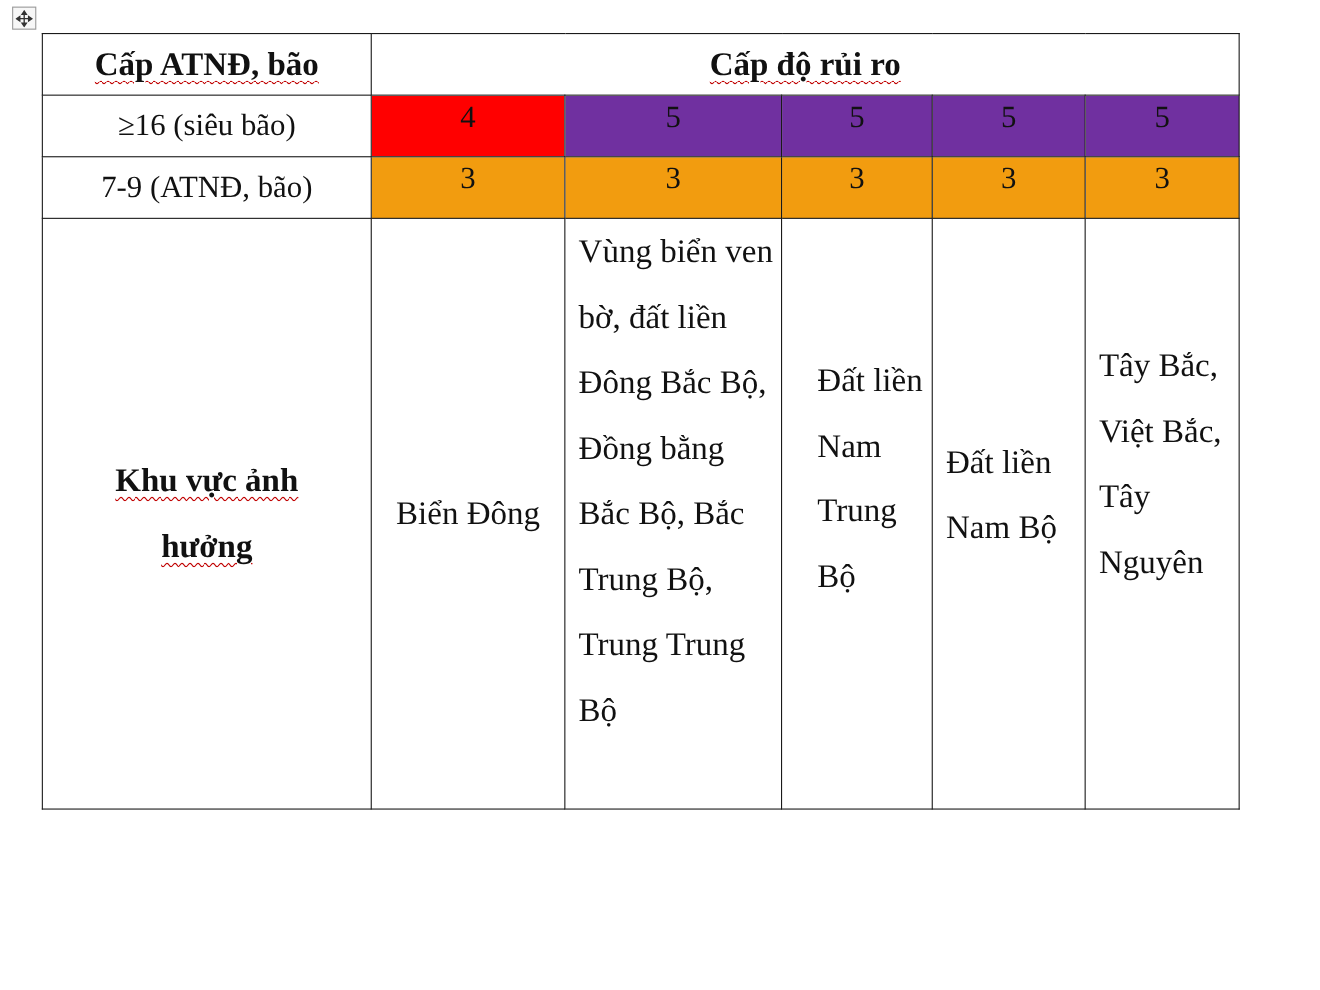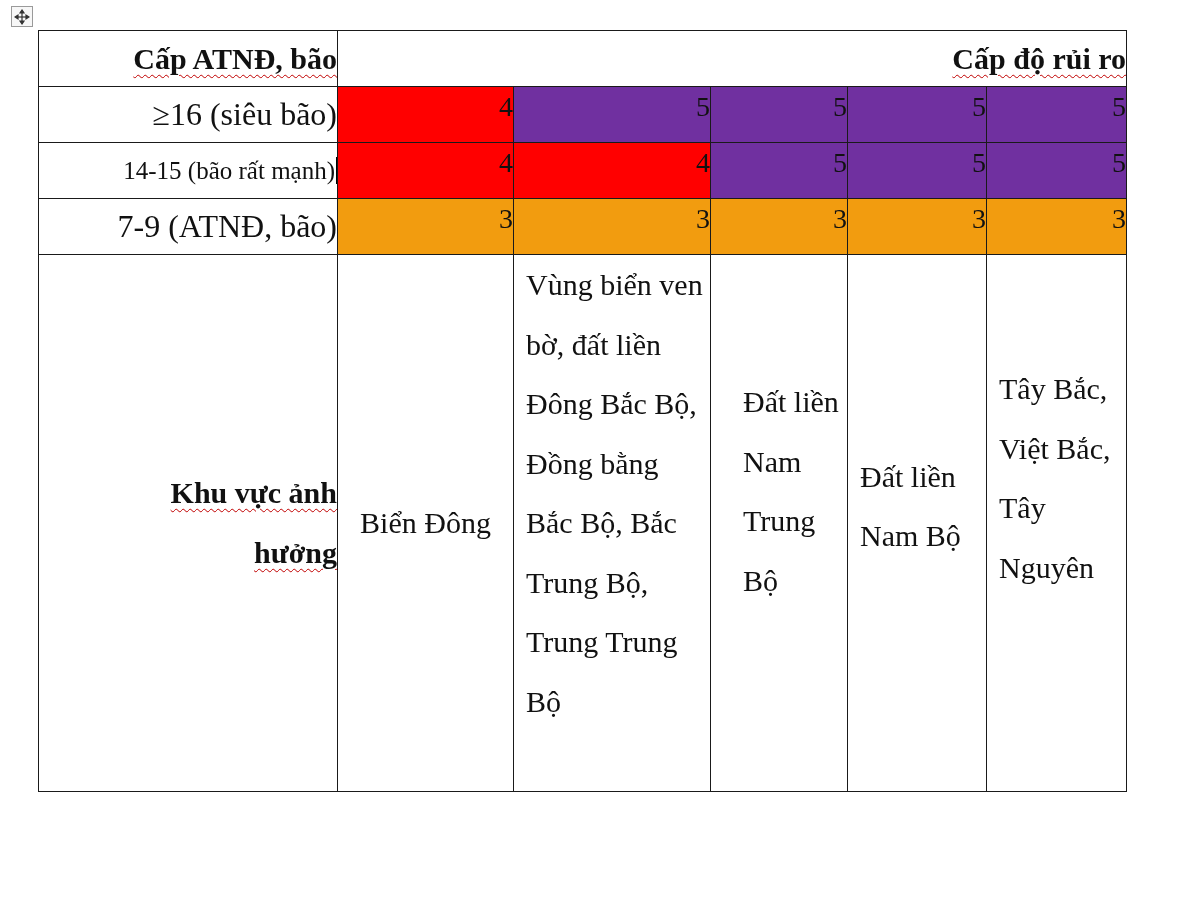--- a/index.html
+++ b/index.html
@@ -33,31 +33,31 @@
   table.risk {
     position: absolute;
     left: 38px;
     top: 30px;
     border-collapse: collapse;
     table-layout: fixed;
   }
   table.risk td {
     border: 1.5px solid #1a1a1a;
     padding: 0;
-    text-align: right;
+    text-align: center;
     vertical-align: middle;
     overflow: hidden;
   }
   .hdr {
     font-weight: bold;
     font-size: 30px;
     height: 55px;
   }
   .lvl {
-    font-size: 32px;
+    font-size: 28px;
     height: 55px;
     white-space: nowrap;
   }
   .lvl.small { font-size: 25px; }
   .cell {
     font-size: 28px;
     line-height: 1;
     vertical-align: top !important;
     padding-top: 6px !important;
     height: 49px;
@@ -119,28 +119,20 @@
 
   <tr>
     <td class="lvl"><span>≥16 (siêu bão)</span></td>
     <td class="cell c-red">4</td>
     <td class="cell c-purple">5</td>
     <td class="cell c-purple">5</td>
     <td class="cell c-purple">5</td>
     <td class="cell c-purple">5</td>
   </tr>
 
-  <tr>
-    <td class="lvl small"><span>14-15 (bão rất mạnh)</span><span style="border-left:1.5px solid #000;margin-left:1px">​</span></td>
-    <td class="cell c-red">4</td>
-    <td class="cell c-red">4</td>
-    <td class="cell c-purple">5</td>
-    <td class="cell c-purple">5</td>
-    <td class="cell c-purple">5</td>
-  </tr>
 
 
 
   <tr>
     <td class="lvl"><span>7-9 (ATNĐ, bão)</span></td>
     <td class="cell c-orange">3</td>
     <td class="cell c-orange">3</td>
     <td class="cell c-orange">3</td>
     <td class="cell c-orange">3</td>
     <td class="cell c-orange">3</td>

